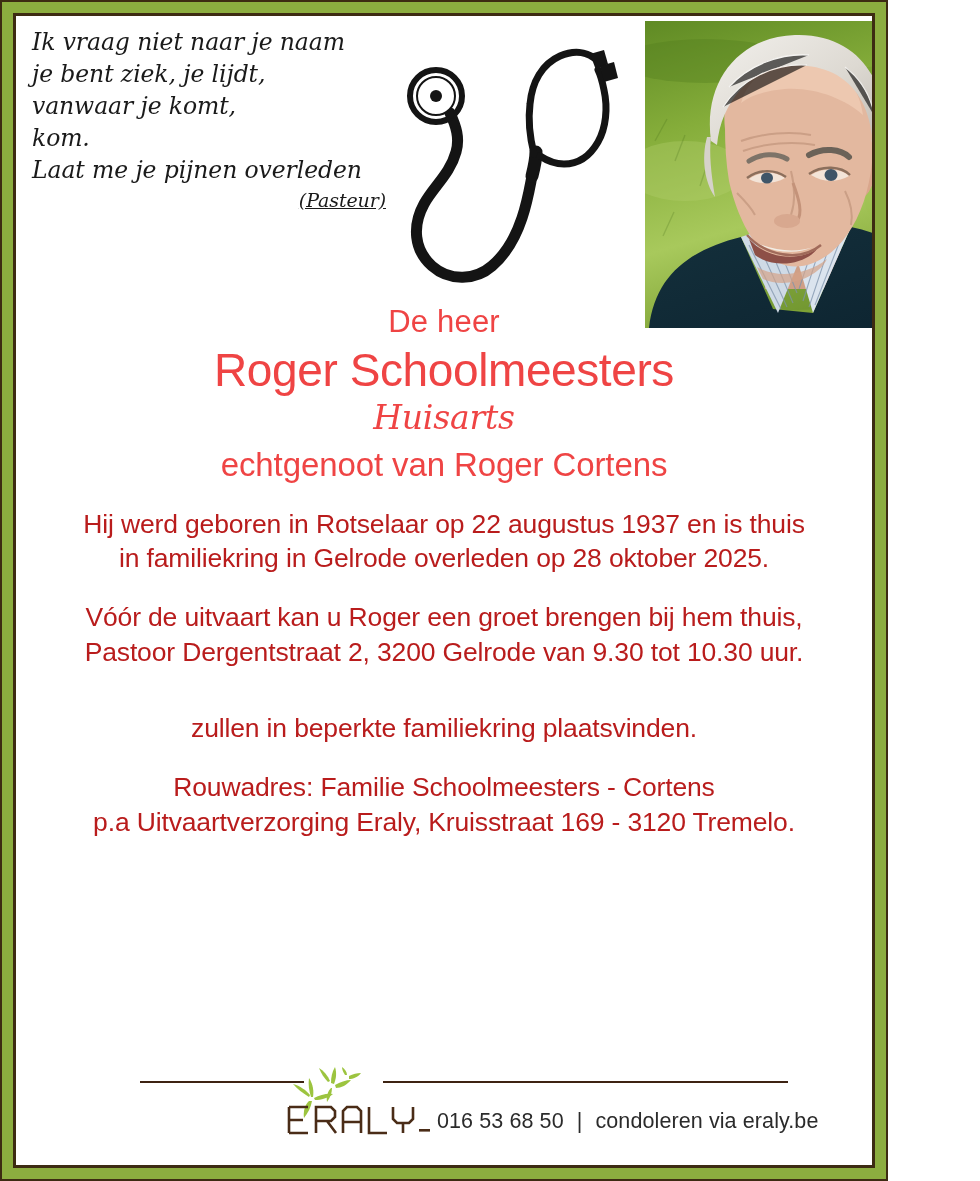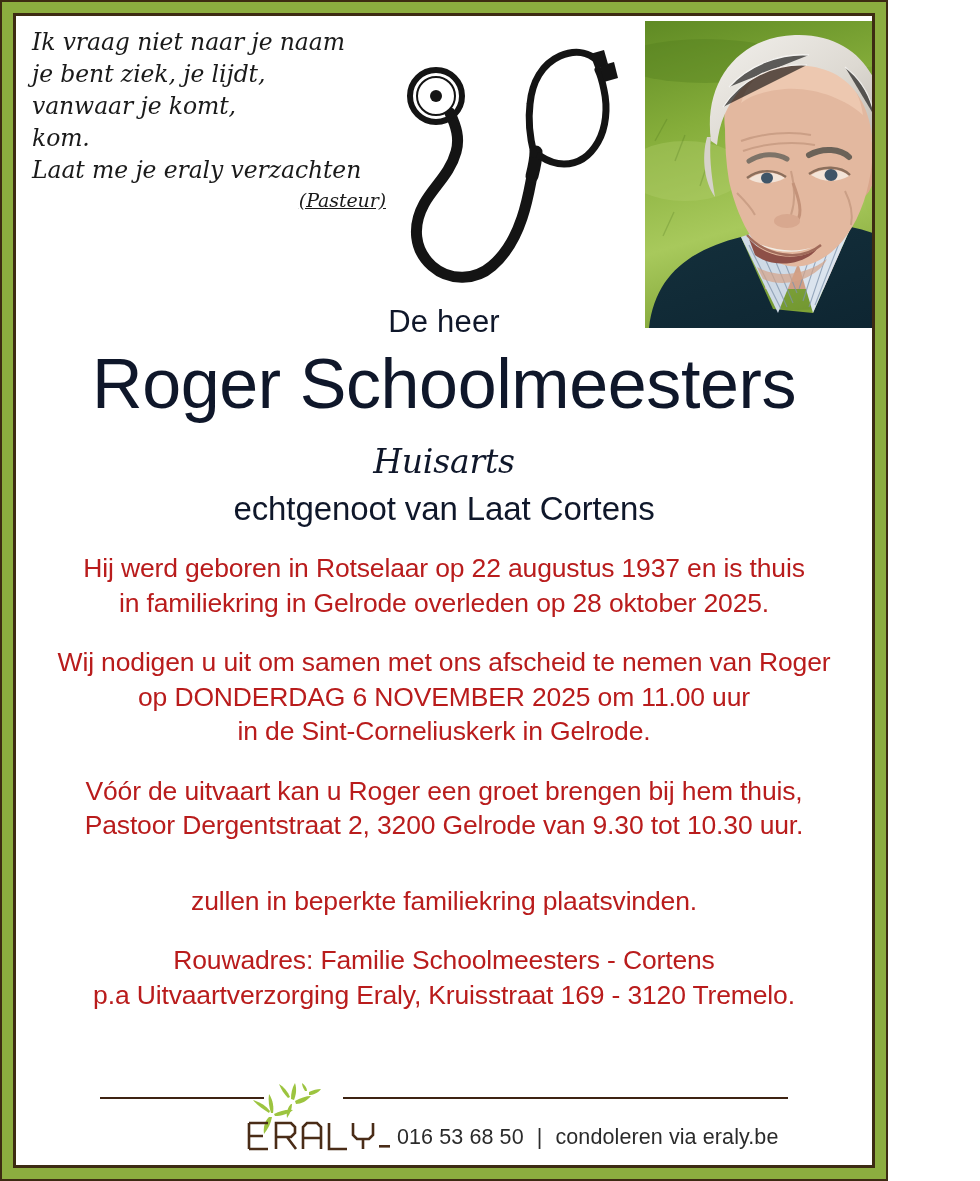--- a/index.html
+++ b/index.html
@@ -91,41 +91,41 @@
     width: 311px;
     height: 307px;
     overflow: hidden;
     background: #6d8f2c;
   }
   .portrait svg { display: block; width: 100%; height: 100%; }
 
   
   .name-block {
     text-align: center;
-    color: #0f172a;
+    color: #ef4444;
     font-family: "Liberation Sans", sans-serif;
   }
   .salutation {
     font-size: 31px;
     line-height: 1;
     margin-top: -2px;
     letter-spacing: 0.2px;
   }
   .fullname {
-    font-size: 70px;
+    font-size: 46px;
     line-height: 1.12;
     margin-top: 8px;
     letter-spacing: -0.4px;
     font-weight: 400;
   }
   .profession {
     font-size: 33px;
     font-style: italic;
     line-height: 1;
-    margin-top: 22px;
+    margin-top: 4px;
     font-family: "DejaVu Serif", serif;
     letter-spacing: -0.2px;
   }
   .spouse {
     font-size: 33px;
     line-height: 1;
     margin-top: 14px;
     letter-spacing: -0.1px;
   }
 
@@ -141,21 +141,22 @@
   }
   .body-text p { margin: 0; }
   .body-text p + p { margin-top: 25px; }
   .body-text p.tight + p.tight { margin-top: 7px; }
 
   
   .footer {
     position: absolute;
     left: 0;
     right: 0;
-    bottom: 10px;
+    bottom: 26px;
+    padding-left: 40px;
   }
   .rule-row {
     position: relative;
     height: 2px;
     margin: 0 84px 0 84px;
   }
   .rule {
     position: absolute;
     top: 0;
     height: 2px;
@@ -202,21 +203,21 @@
 
   <div class="sheet">
 
     <div class="top-area">
 
       <div class="poem">
         <div>Ik vraag niet naar je naam</div>
         <div>je bent ziek, je lijdt,</div>
         <div>vanwaar je komt,</div>
         <div>kom.</div>
-        <div>Laat me je eraly verzachten</div>
+        <div>Laat me je pijnen overleden</div>
         <span class="attrib">(Pasteur)</span>
       </div>
 
       <div class="stetho">
         <svg viewBox="0 0 256 282" xmlns="http://www.w3.org/2000/svg">
           <g fill="none" stroke="#141414" stroke-linecap="round" stroke-linejoin="round">
 
             <path d="M56,85 C62,98 66,110 62,124 C56,146 40,158 30,176
                      C18,198 20,222 38,238 C56,254 82,252 98,238
                      C112,226 122,208 128,190 C134,172 136,158 138,148" stroke-width="11"></path>
@@ -351,32 +352,27 @@
 
           <path d="M112,246 C132,258 162,254 182,238 C172,258 140,268 118,258 Z" fill="#d4a288" opacity="0.7"></path>
         </svg>
       </div>
     </div>
 
     <div class="name-block">
       <div class="salutation">De heer</div>
       <div class="fullname">Roger Schoolmeesters</div>
       <div class="profession">Huisarts</div>
-      <div class="spouse">echtgenoot van Laat Cortens</div>
+      <div class="spouse">echtgenoot van Roger Cortens</div>
     </div>
 
     <div class="body-text">
       <p>
         <span>Hij werd geboren in Rotselaar op 22 augustus 1937 en is thuis</span><br>
         <span>in familiekring in Gelrode overleden op 28 oktober 2025.</span>
-      </p>
-      <p>
-        <span>Wij nodigen u uit om samen met ons afscheid te nemen van Roger</span><br>
-        <span>op DONDERDAG 6 NOVEMBER 2025 om 11.00 uur</span><br>
-        <span>in de Sint-Corneliuskerk in Gelrode.</span>
       </p>
       <p class="tight">
         <span>Vóór de uitvaart kan u Roger een groet brengen bij hem thuis,</span><br>
         <span>Pastoor Dergentstraat 2, 3200 Gelrode van 9.30 tot 10.30 uur.</span>
       </p>
       <p class="tight">
         <br>
         <span>zullen in beperkte familiekring plaatsvinden.</span>
       </p>
       <p>

